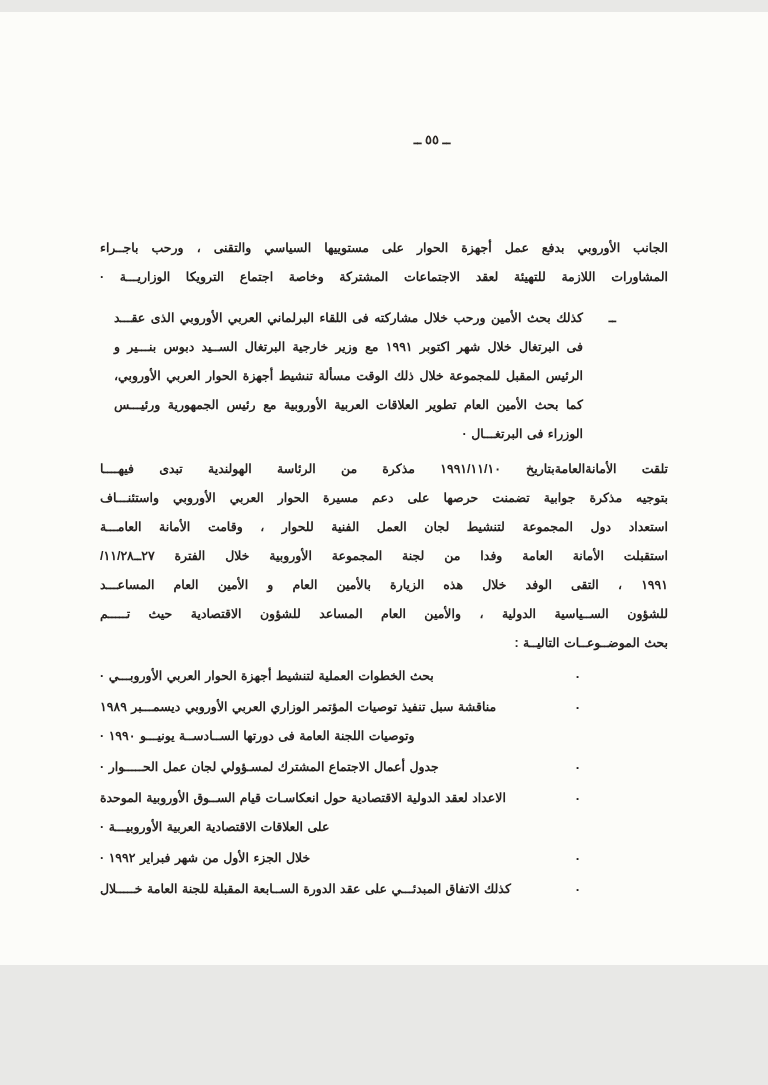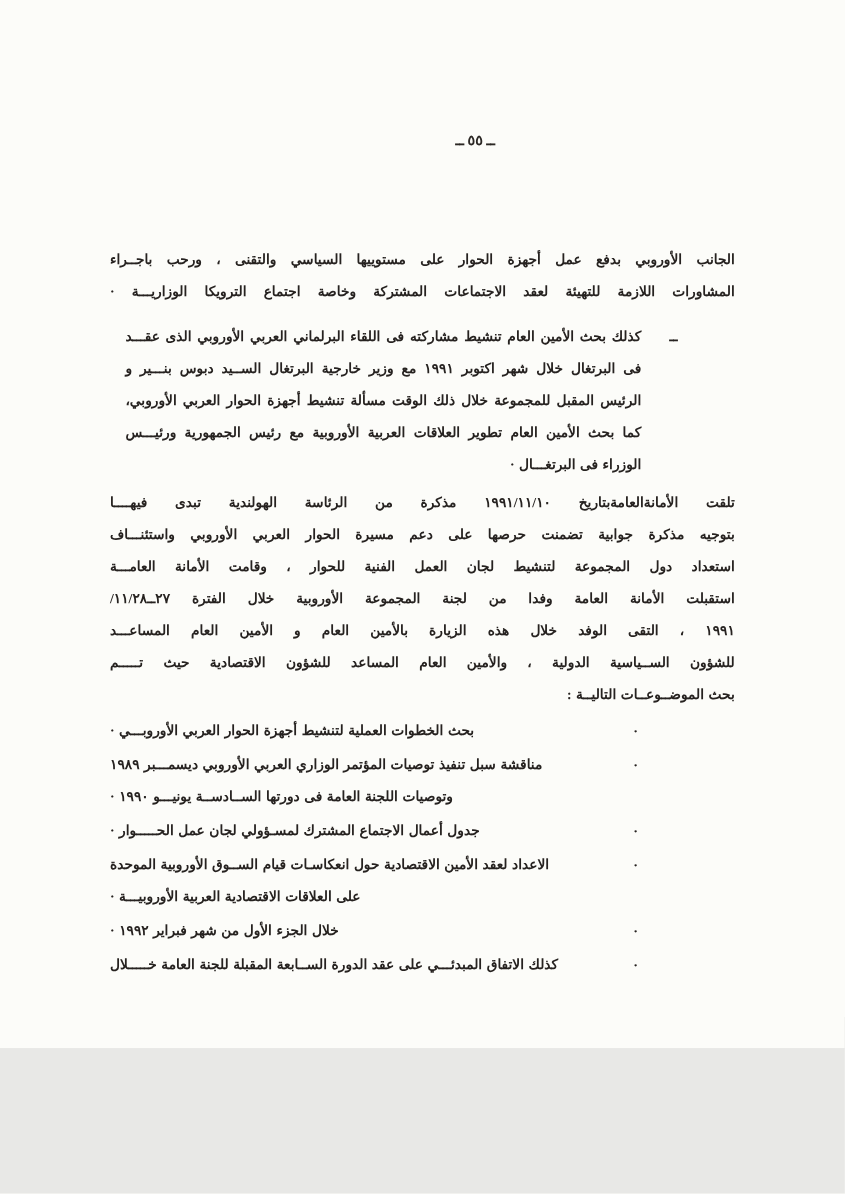--- a/index.html
+++ b/index.html
@@ -1,22 +1,22 @@
 <!DOCTYPE html>
 <html lang="ar" dir="rtl"><head>
 <meta charset="utf-8">
 <style>
   html,body{margin:0;padding:0;background:#e8e8e6;}
   .page{
     position:relative;
     width:768px;height:953px;
-    margin:0 auto;
+    margin:12px auto;
     background:#fcfcf9;
     color:#262220;
-    font-family:Liberation Serif, serif;
+    font-family:Liberation Sans, sans-serif;
     font-weight:bold;
     font-size:12.5px;
     overflow:hidden;
     direction:rtl;
   }
   .page-number{
     position:absolute;
     top:120px;left:392px;width:80px;
     text-align:center;
     font-size:13px;
@@ -73,21 +73,21 @@
 
   <div class="content">
 
     <div class="para p1">
       <div class="line j">الجانب الأوروبي بدفع عمل أجهزة الحوار على مستوييها السياسي والتقنى ، ورحب باجــراء</div>
       <div class="line j">المشاورات اللازمة للتهيئة لعقد الاجتماعات المشتركة وخاصة اجتماع الترويكا الوزاريـــة ·</div>
     </div>
 
     <div class="para p2">
       <span class="dash-marker">ــ</span>
-      <div class="line j">كذلك بحث الأمين العام تنشيط مشاركته فى اللقاء البرلماني العربي الأوروبي الذى عقـــد</div>
+      <div class="line j">كذلك بحث الأمين ورحب خلال مشاركته فى اللقاء البرلماني العربي الأوروبي الذى عقـــد</div>
       <div class="line j">فى البرتغال خلال شهر اكتوبر ١٩٩١ مع وزير خارجية البرتغال الســيد دبوس بنـــير و</div>
       <div class="line j">الرئيس المقبل للمجموعة خلال ذلك الوقت مسألة تنشيط أجهزة الحوار العربي الأوروبي،</div>
       <div class="line j">كما بحث الأمين العام تطوير العلاقات العربية الأوروبية مع رئيس الجمهورية ورئيـــس</div>
       <div class="line">الوزراء فى البرتغـــال ·</div>
     </div>
 
     <div class="para p3">
       <div class="line j">تلقت الأمانةالعامةبتاريخ ١٠‏/١١‏/١٩٩١ مذكرة من الرئاسة الهولندية تبدى فيهــــا</div>
       <div class="line j">بتوجيه مذكرة جوابية تضمنت حرصها على دعم مسيرة الحوار العربي الأوروبي واستئنـــاف</div>
       <div class="line j">استعداد دول المجموعة لتنشيط لجان العمل الفنية للحوار ، وقامت الأمانة العامـــة</div>
@@ -117,21 +117,21 @@
       <div class="bullet-item">
         <span class="bullet-marker">·</span>
         <div class="bullet-text">
           <div class="line">جدول أعمال الاجتماع المشترك لمسـؤولي لجان عمل الحـــــوار ·</div>
         </div>
       </div>
 
       <div class="bullet-item">
         <span class="bullet-marker">·</span>
         <div class="bullet-text">
-          <div class="line">الاعداد لعقد الأمين الاقتصادية حول انعكاسـات قيام الســوق الأوروبية الموحدة</div>
+          <div class="line">الاعداد لعقد الدولية الاقتصادية حول انعكاسـات قيام الســوق الأوروبية الموحدة</div>
           <div class="line">على العلاقات الاقتصادية العربية الأوروبيـــة ·</div>
         </div>
       </div>
 
       <div class="bullet-item">
         <span class="bullet-marker">·</span>
         <div class="bullet-text">
           <div class="line">خلال الجزء الأول من شهر فبراير ١٩٩٢ ·</div>
         </div>
       </div>

